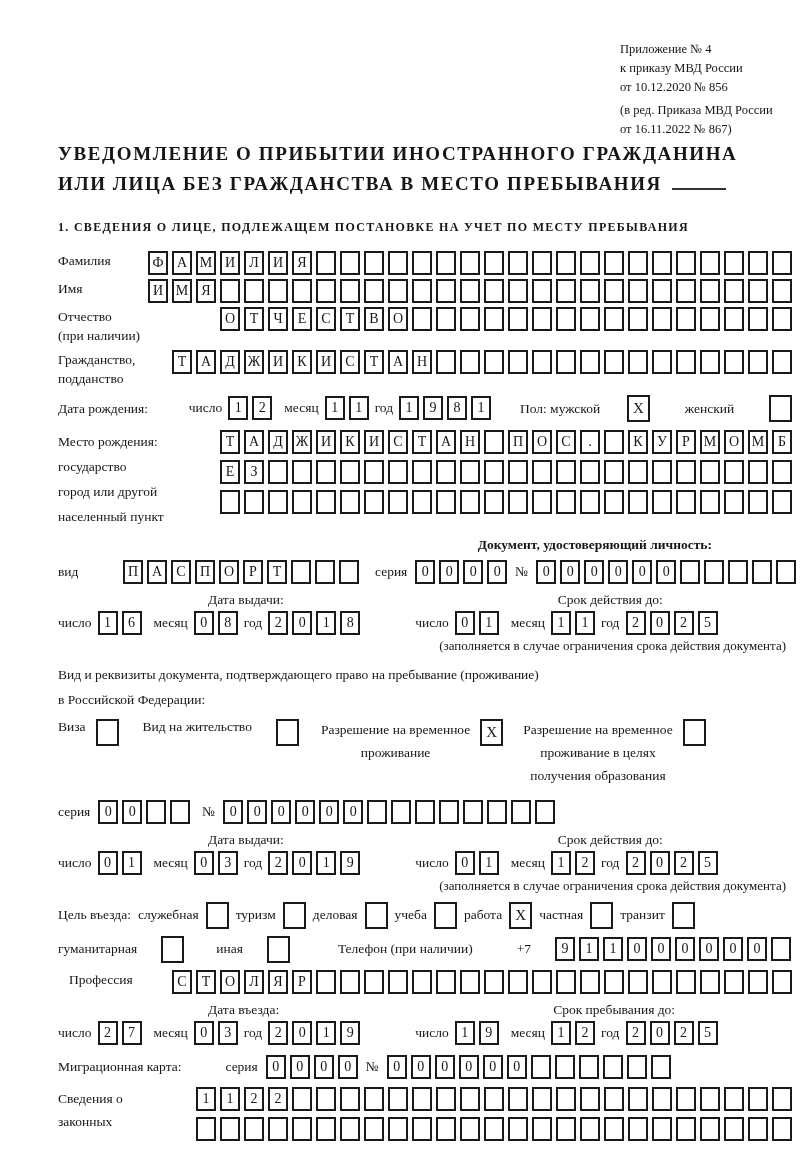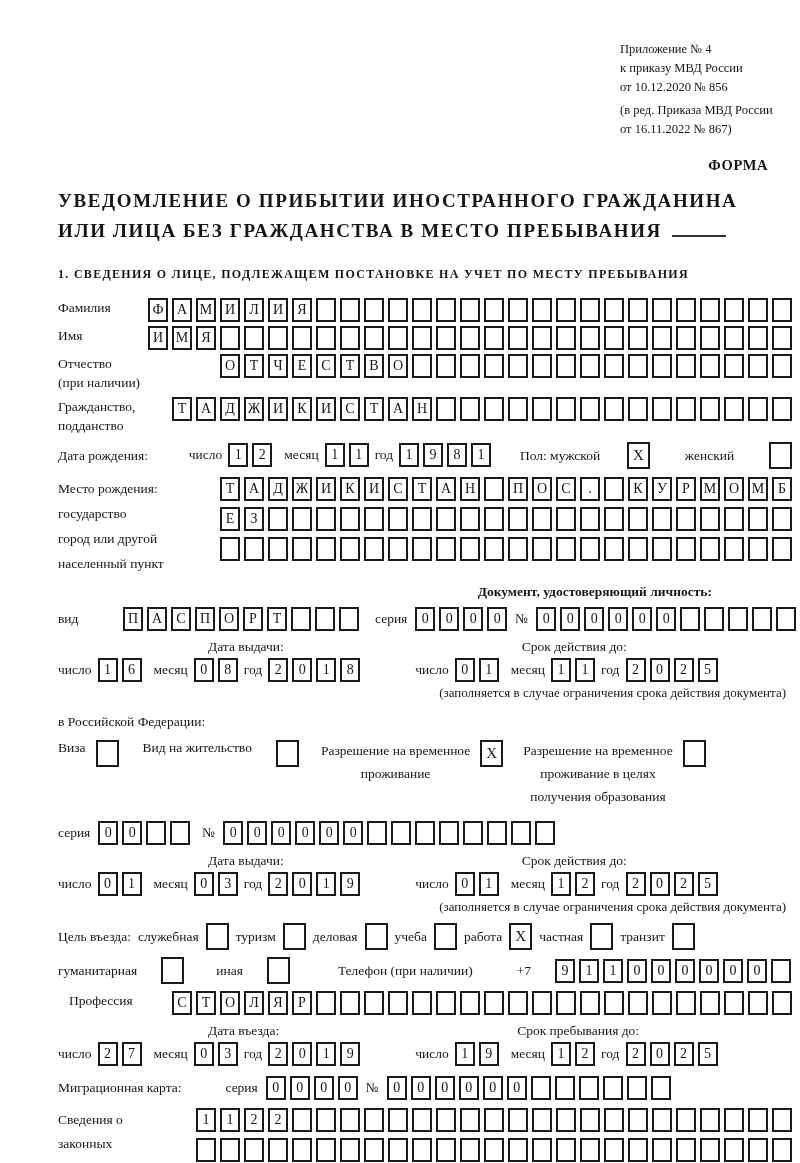--- a/index.html
+++ b/index.html
@@ -36,21 +36,21 @@
   .lblw-bp{width:110px;}
   .lblw-vid{width:57px;}
   .lblw-prof{width:74px;}
   .lblw-rep{width:128px;}
   .mb8{margin-bottom:8px;}
   .inline{display:flex;align-items:center;gap:8px;font-size:13.5px;}
   .dgroup{display:flex;align-items:center;gap:6px;font-size:13.5px;}
   .dgroup .g{margin-left:6px;}
   .dates-line{display:flex;align-items:center;margin-bottom:3px;}
   .dates-line .right{margin-left:55px;}
-  .dates-head{display:flex;font-size:13.5px;margin:6px 0 3px 0;}
+  .dates-head{display:flex;font-size:13.5px;margin:6px 0 3px 0;gap:36px;}
   .dates-head .h1{margin-left:150px;}
   .dates-head .h2{margin-left:238px;}
   .note{display:block;text-align:right;font-size:13px;margin:2px 6px 8px 0;}
   .docheading{text-align:right;font-weight:bold;font-size:13.5px;margin:7px 80px 7px 0;}
   .intro{font-size:13.5px;line-height:1.9;}
   
   .cbrow{display:flex;align-items:flex-start;gap:14px;font-size:13.5px;margin:6px 0 12px 0;}
   .cbitem{display:flex;align-items:flex-start;gap:10px;}
   .cbl{text-align:center;line-height:1.7;}
   .purpose{display:flex;align-items:center;gap:7px;font-size:13.5px;margin-bottom:7px;flex-wrap:nowrap;}
@@ -64,21 +64,20 @@
   <div class="annex">
     <div>Приложение № 4</div>
     <div>к приказу МВД России</div>
     <div>от 10.12.2020 № 856</div>
     <div class="ed">
       <div>(в ред. Приказа МВД России</div>
       <div>от 16.11.2022 № 867)</div>
     </div>
   </div>
 
-  <div class="forma">ФОРМА</div>
 
   <div class="title">
     <div>УВЕДОМЛЕНИЕ О ПРИБЫТИИ ИНОСТРАННОГО ГРАЖДАНИНА</div>
     <div><span>ИЛИ ЛИЦА БЕЗ ГРАЖДАНСТВА В МЕСТО ПРЕБЫВАНИЯ</span><span class="blank"></span></div>
   </div>
 
   <div class="sec">1. СВЕДЕНИЯ О ЛИЦЕ, ПОДЛЕЖАЩЕМ ПОСТАНОВКЕ НА УЧЕТ ПО МЕСТУ ПРЕБЫВАНИЯ</div>
 
   <div class="frow">
     <span class="lbl lblw-fam">Фамилия</span>
@@ -413,20 +412,21 @@
           <span class="cell">2</span>
           <span class="cell">0</span>
           <span class="cell">2</span>
           <span class="cell">5</span>
         </div>
     </div>
   </div>
   <span class="note">(заполняется в случае ограничения срока действия документа)</span>
 
   <div class="intro">
+    <div>Вид и реквизиты документа, подтверждающего право на пребывание (проживание)</div>
     <div>в Российской Федерации:</div>
   </div>
 
   <div class="cbrow">
     <div class="cbitem">
       <span>Виза</span>
       <div class="cells cb">
           <span class="cell"></span>
         </div>
     </div>

